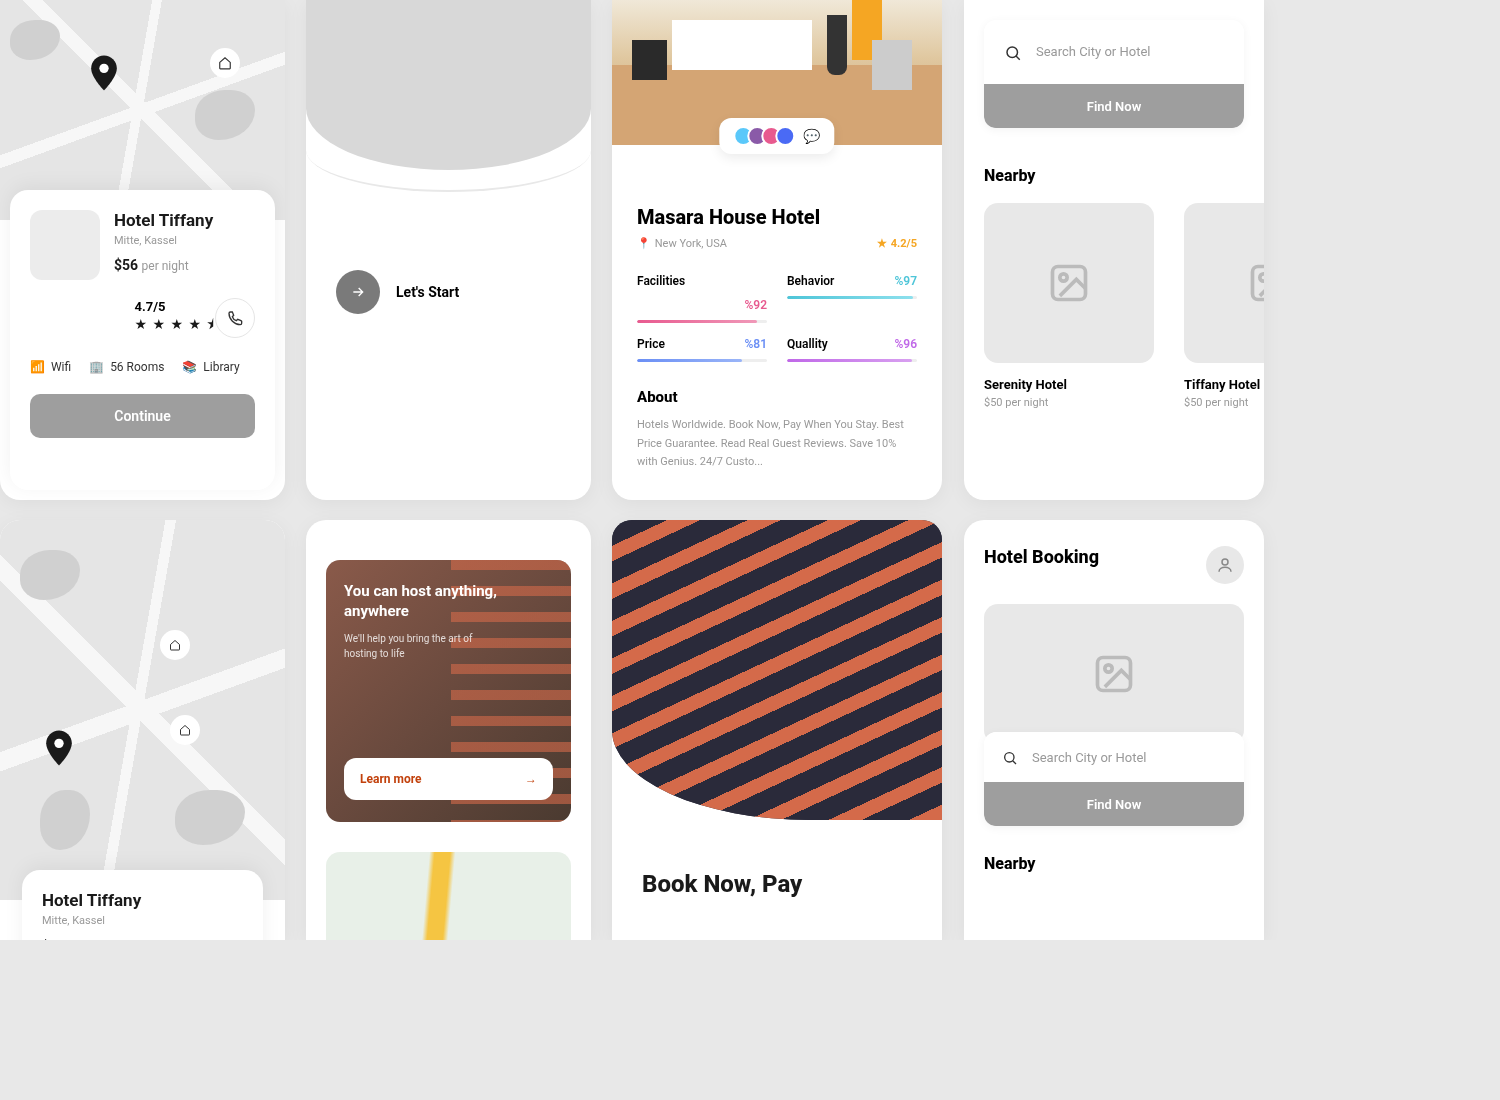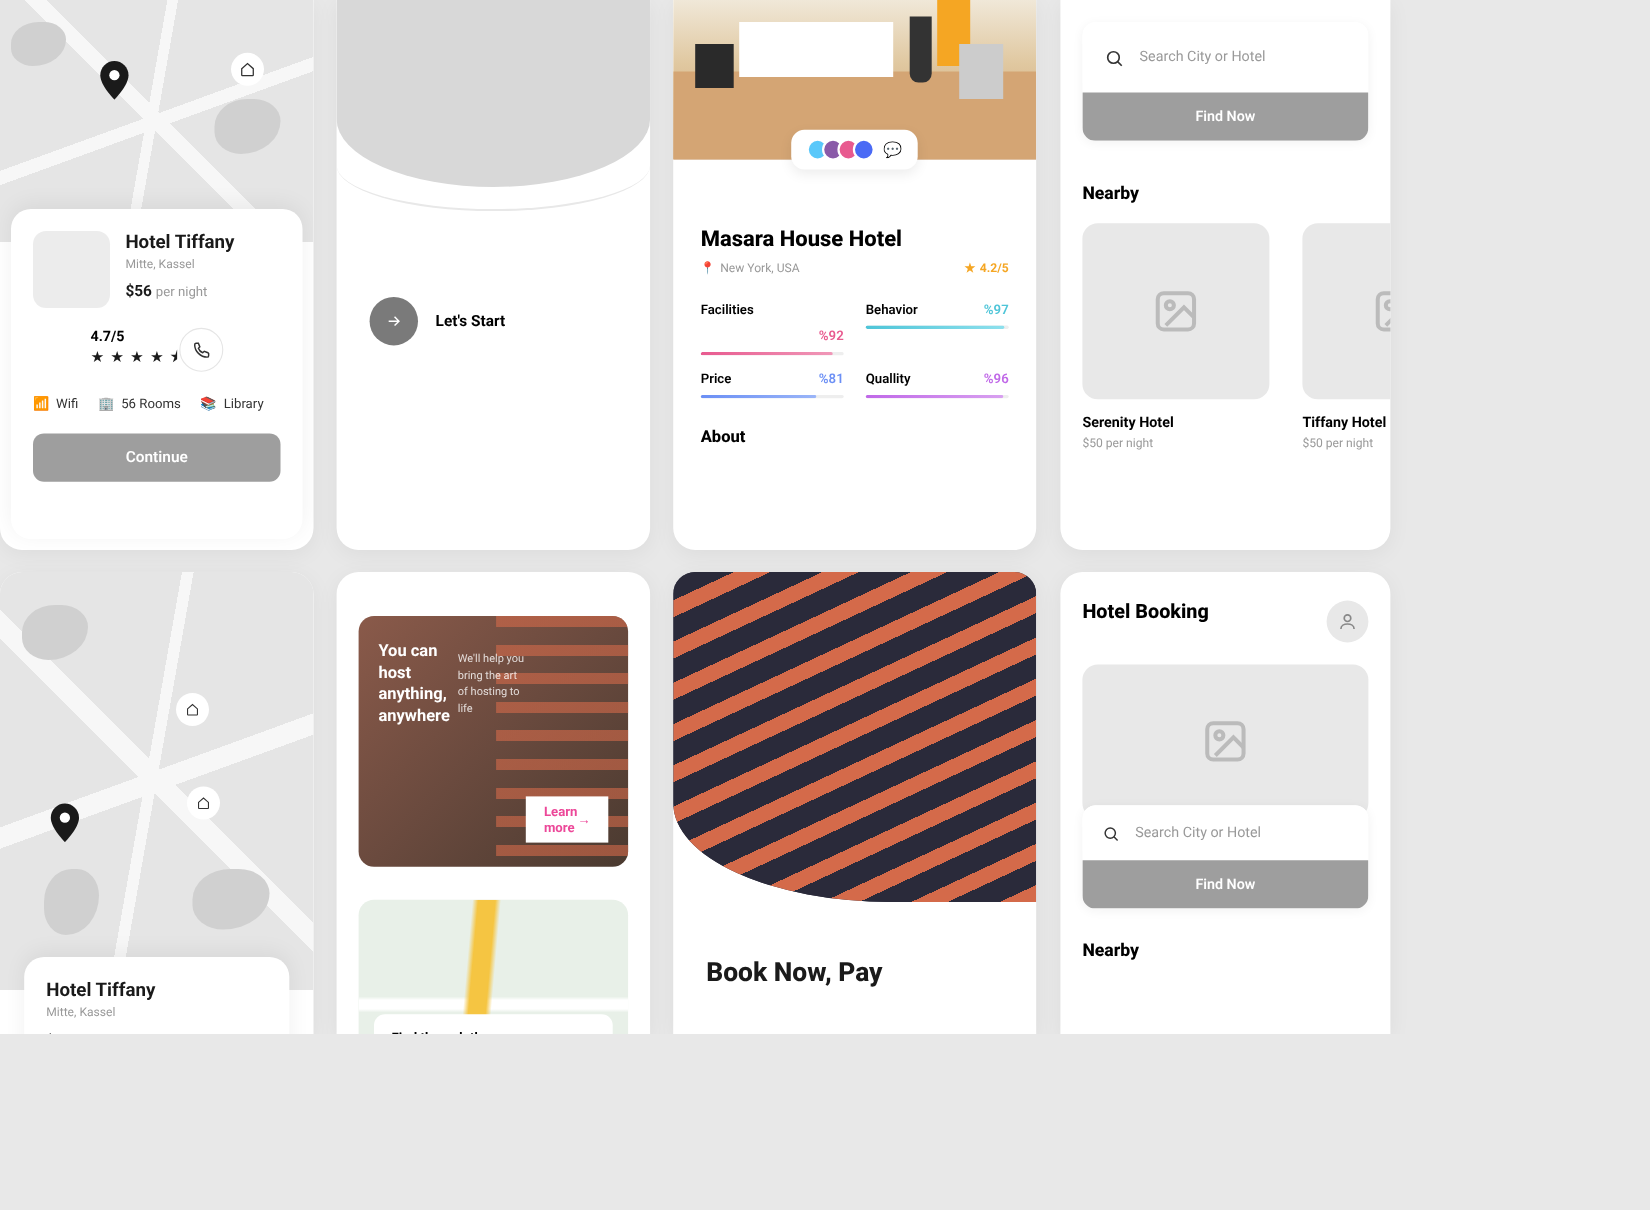--- a/index.html
+++ b/index.html
@@ -19,21 +19,21 @@
 .pin-dark { position: absolute; width: 28px; height: 36px; }
 .pin-dark svg { width: 100%; height: 100%; }
 .home-circ { position: absolute; width: 30px; height: 30px; background: #fff; border-radius: 50%; display: flex; align-items: center; justify-content: center; }
 .card { position: absolute; background: #fff; border-radius: 18px; padding: 20px; box-shadow: 0 -4px 20px rgba(0,0,0,0.06); }
 .s1 .card { left: 10px; right: 10px; top: 190px; bottom: 10px; }
 .thumb { width: 70px; height: 70px; background: #ececec; border-radius: 12px; float: left; margin-right: 14px; }
 .hotel-name { font-size: 17px; font-weight: 700; color: #1a1a1a; }
 .hotel-loc { font-size: 11px; color: #999; margin-top: 4px; }
 .price { font-size: 14px; font-weight: 700; color: #1a1a1a; margin-top: 10px; }
 .price span { font-weight: 400; color: #999; font-size: 12px; }
-.rating-row { clear: both; padding-top: 18px; display: flex; justify-content: center; align-items: center; }
+.rating-row { clear: both; padding-top: 18px; display: flex; justify-content: flex-end; align-items: center; }
 .rating { font-size: 13px; font-weight: 700; }
 .stars { color: #1a1a1a; font-size: 14px; letter-spacing: 1px; }
 .phone-btn { width: 40px; height: 40px; border: 1px solid #e5e5e5; border-radius: 50%; display: flex; align-items: center; justify-content: center; }
 .amenities { display: flex; gap: 18px; margin-top: 22px; font-size: 12px; color: #333; }
 .amenity { display: flex; align-items: center; gap: 6px; }
 .cta-btn { margin-top: 20px; height: 44px; background: #9e9e9e; border-radius: 10px; color: #fff; font-weight: 600; display: flex; align-items: center; justify-content: center; font-size: 14px; }
 
 
 .s2 { left: 306px; top: 0; width: 285px; height: 500px; border-radius: 0 0 20px 20px; }
 .hero-curve { width: 100%; height: 170px; background: #d8d8d8; border-radius: 0 0 55% 55% / 0 0 40% 40%; position: relative; }
@@ -89,25 +89,25 @@
 
 
 
 .s5 { left: 0; top: 520px; width: 285px; height: 420px; border-radius: 20px 20px 0 0; }
 .back-arrow { position: absolute; left: 8px; top: 50px; font-size: 16px; }
 .s5 .map-bg { height: 380px; }
 .s5 .card { left: 22px; right: 22px; top: 350px; bottom: -40px; }
 
 
 .s6 { left: 306px; top: 520px; width: 285px; height: 420px; border-radius: 20px 20px 0 0; padding: 40px 20px 0; }
-.host-card { height: 228px; border-radius: 14px; background: linear-gradient(135deg, #8a5a4a 0%, #6a4a3e 50%, #4a3a30 100%); padding: 22px 18px; color: #fff; position: relative; overflow: hidden; display: flex; flex-direction: row; }
+.host-card { height: 262px; border-radius: 14px; background: linear-gradient(135deg, #8a5a4a 0%, #6a4a3e 50%, #4a3a30 100%); padding: 22px 18px; color: #fff; position: relative; overflow: hidden; display: flex; flex-direction: column; }
 .host-stripes { position: absolute; right: -20px; top: 0; width: 140px; height: 100%; background: repeating-linear-gradient(180deg, #d46a4a 0, #d46a4a 10px, transparent 10px, transparent 26px); opacity: 0.6; }
 .host-title { font-size: 15px; font-weight: 700; line-height: 1.3; position: relative; }
 .host-sub { font-size: 10px; color: rgba(255,255,255,0.8); margin-top: 10px; line-height: 1.5; position: relative; max-width: 140px; }
-.learn-btn { margin-top: auto; background: #fff; color: #ec4899; border-radius: 0; height: 42px; display: flex; align-items: center; justify-content: space-between; padding: 0 16px; font-size: 12px; font-weight: 700; position: relative; }
+.learn-btn { margin-top: auto; background: #fff; color: #c2410c; border-radius: 12px; height: 42px; display: flex; align-items: center; justify-content: space-between; padding: 0 16px; font-size: 12px; font-weight: 700; position: relative; }
 .map-card { margin-top: 30px; height: 160px; border-radius: 14px; background: #e8f0e8; position: relative; overflow: hidden; }
 .map-card-roads { position: absolute; inset: 0; background: linear-gradient(95deg, transparent 40%, #f5c542 42%, #f5c542 48%, transparent 50%), linear-gradient(180deg, transparent 55%, #fff 57%, #fff 62%, transparent 64%); }
 .map-pill { position: absolute; left: 14px; right: 14px; bottom: 14px; background: #fff; border-radius: 10px; height: 42px; display: flex; align-items: center; justify-content: space-between; padding: 0 16px; font-size: 12px; font-weight: 700; }
 
 
 .s7 { left: 612px; top: 520px; width: 330px; height: 420px; border-radius: 20px 20px 0 0; overflow: hidden; }
 .bldg { width: 100%; height: 300px; background: #2a2a3a; position: relative; border-radius: 0 0 0 60% / 0 0 0 30%; overflow: hidden; }
 .bldg-stripes { position: absolute; inset: 0; background: repeating-linear-gradient(-25deg, #d46a4a 0, #d46a4a 14px, #2a2a3a 14px, #2a2a3a 34px); }
 .s7-text { padding: 50px 30px 0; }
 
@@ -254,20 +254,21 @@
           <div class="metric-head">
               <span>Quallity</span>
               <span class="m-qua">%96</span>
             </div>
           <div class="metric-bar">
               <div class="metric-fill m-qua-bar"></div>
             </div>
         </div>
       </div>
       <div class="about-h">About</div>
+      <div class="about-t">Hotels Worldwide. Book Now, Pay When You Stay. Best Price Guarantee. Read Real Guest Reviews. Save 10% with Genius. 24/7 Custo...</div>
     </div>
   </div>
 
   <div class="phone s4">
     <div style="background:#fff;border-radius:12px;box-shadow:0 2px 10px rgba(0,0,0,0.05);overflow:hidden">
       <div class="search-box" style="border:none;box-shadow:none">
         <svg width="18" height="18" viewBox="0 0 24 24" fill="none" stroke="#333" stroke-width="2">
             <circle cx="11" cy="11" r="7"></circle>
             <path d="M21 21l-5-5"></path>
           </svg>

